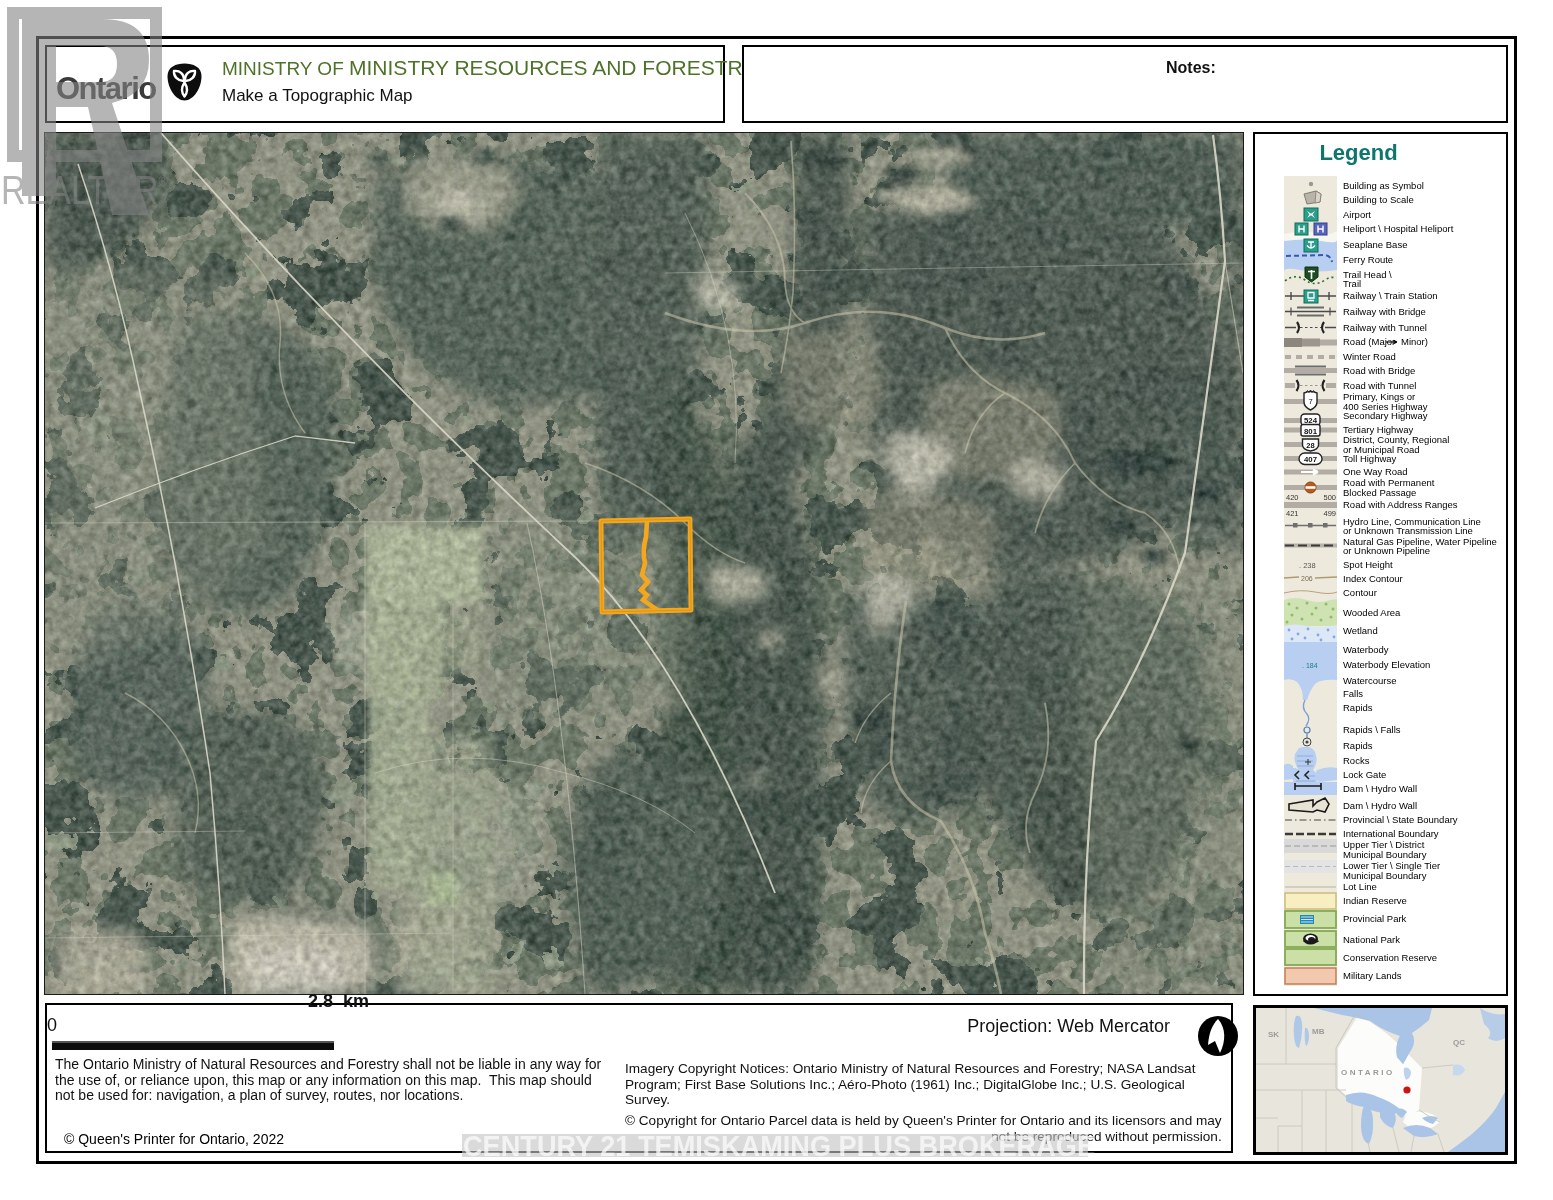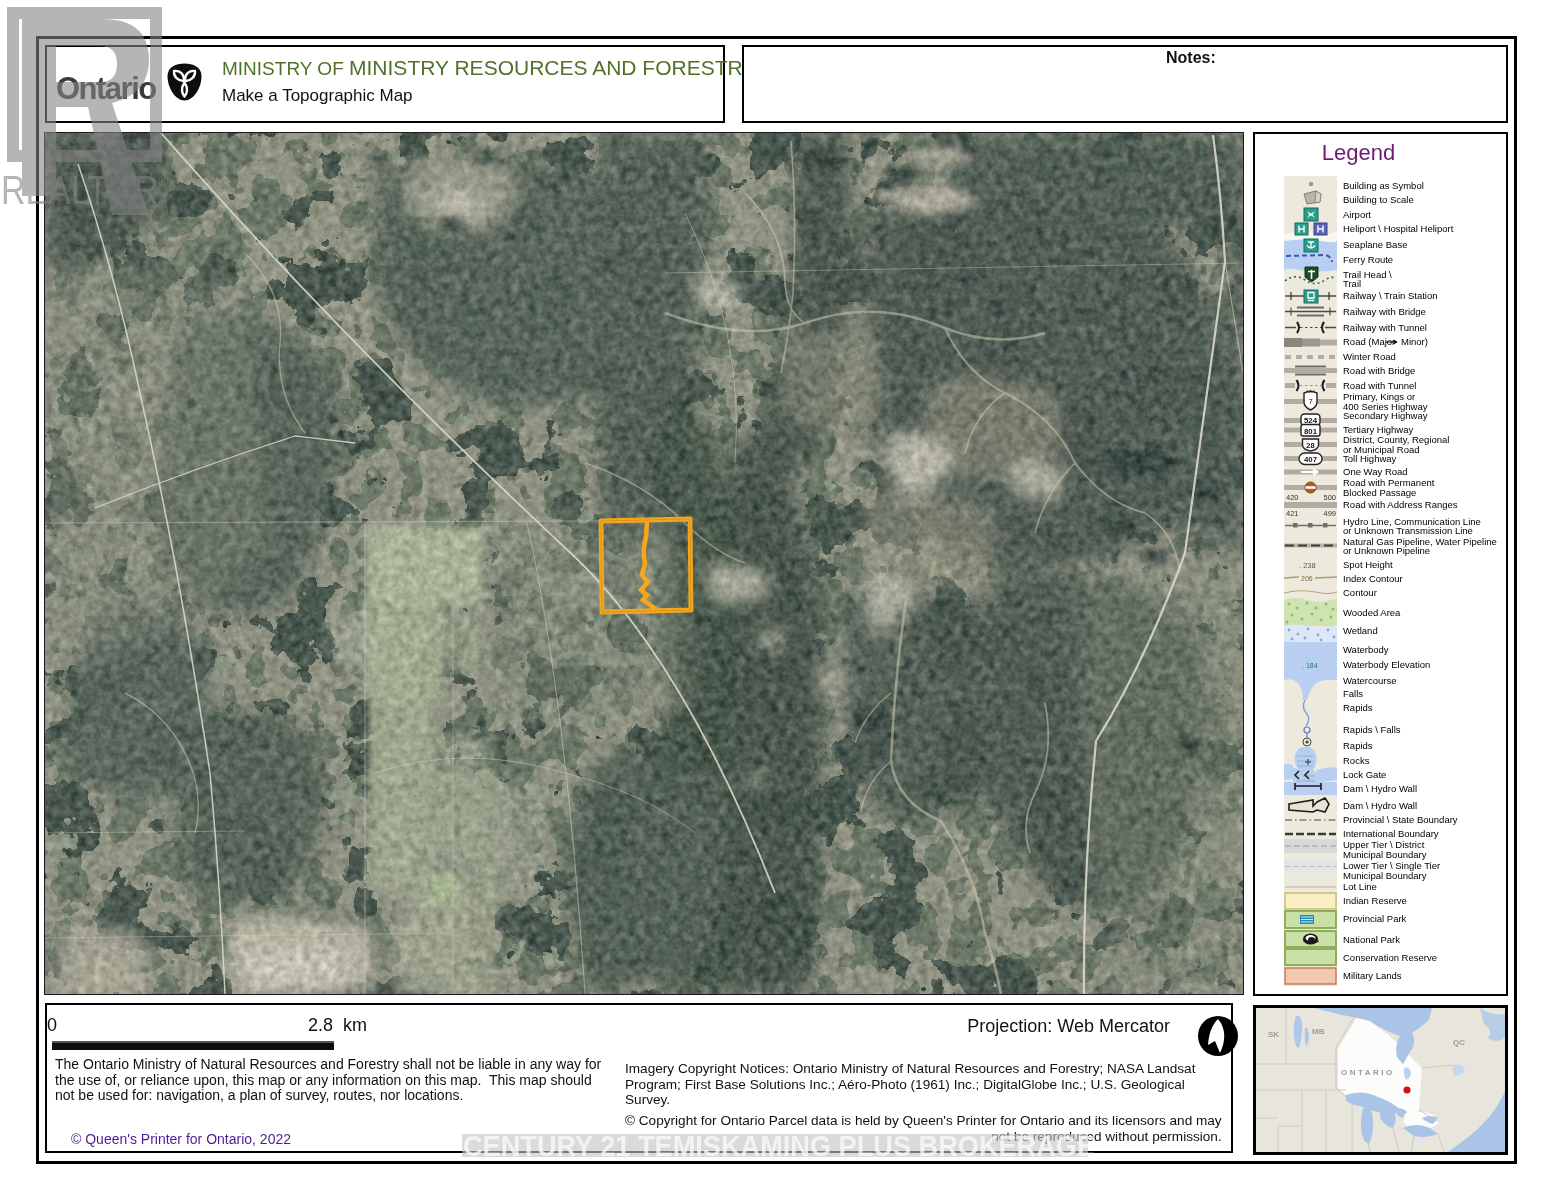--- a/index.html
+++ b/index.html
@@ -20,21 +20,21 @@
     <g stroke="#fff" stroke-width="2.4" fill="none" stroke-linejoin="round">
       <path d="M16.5,18 C10.5,17.5 6.5,13.5 7,8 C12.5,7 17,11 17.3,17 Z"></path>
       <path d="M18.5,18 C24.5,17.5 28.5,13.5 28,8 C22.5,7 18,11 17.7,17 Z"></path>
       <path d="M17.5,19.5 C14.2,24.5 14.4,29.5 17.5,33.5 C20.6,29.5 20.8,24.5 17.5,19.5 Z"></path>
     </g>
   </svg>
   <div class="abs" style="left:222px;top:56px;white-space:nowrap;color:#4e7229;"><span style="font-size:19px;">MINISTRY OF </span><span style="font-size:21px;">MINISTRY RESOURCES AND FORESTRY</span></div>
   <div class="abs" style="left:222px;top:86px;font-size:17px;font-weight:normal;color:#111;">Make a Topographic Map</div>
 
   <div class="box" style="left:742px;top:45px;width:766px;height:78px;"></div>
-  <div class="abs" style="left:1166px;top:49px;font-size:16px;font-weight:bold;color:#111;">Notes:</div>
+  <div class="abs" style="left:1166px;top:59px;font-size:16px;font-weight:bold;color:#111;">Notes:</div>
 
   <div class="abs" style="left:44px;top:132px;width:1200px;height:863px;border:1px solid #1a1a1a;box-sizing:border-box;background:#72816f;overflow:hidden;" id="mapbox">
 <svg width="1198" height="861" viewBox="0 0 1198 861">
 <defs>
 <filter id="dark" x="0" y="0" width="100%" height="100%">
   <feTurbulence type="fractalNoise" baseFrequency="0.017 0.017" numOctaves="5" seed="11" result="t"></feTurbulence>
   <feComponentTransfer in="t" result="a">
             <feFuncA type="discrete" tableValues="0 0 0 1 1"></feFuncA>
           </feComponentTransfer>
   <feComposite operator="in" in="SourceGraphic" in2="a"></feComposite>
@@ -201,21 +201,21 @@
 </g>
 <g>
   <path d="M556,388 L645,386 L646,477 L557,479 Z" fill="none" stroke="#f3a71f" stroke-width="4.8" stroke-linejoin="round"></path>
   <path d="M602,388 L601,404 Q597,418 600,430 L597,442 L603,449 L596,457 L602,462 L598,467 Q605,472 614,478" fill="none" stroke="#f3a71f" stroke-width="4.6"></path>
   <path d="M556,388 L645,386 L646,477 L557,479 Z" fill="none" stroke="#c87f10" stroke-width="1" opacity="0.5"></path>
 </g>
 </svg>
   </div>
 
   <div class="box" style="left:1253px;top:132px;width:255px;height:864px;"></div>
-  <div class="abs" style="left:1253px;top:140px;width:211px;text-align:center;font-size:22px;font-weight:normal;color:#701a75;">Legend</div>
+  <div class="abs" style="left:1253px;top:140px;width:211px;text-align:center;font-size:22px;font-weight:bold;color:#0f766e;">Legend</div>
   <svg class="abs" style="left:1255px;top:134px;z-index:5;" width="251" height="860" viewBox="0 0 251 860" font-family="Liberation Sans, sans-serif">
 
     <rect x="29" y="42" width="53" height="810" fill="#edeadd"></rect>
     <path d="M29,100 Q45,96 60,99 T82,97 L82,110 L29,111 Z" fill="#f7f6ef"></path>
 
     <path d="M29,107 Q50,104 66,107 T82,106 L82,136 Q60,139 45,136 T29,137 Z" fill="#b9cff1"></path>
 
     <circle cx="56" cy="50" r="2.2" fill="#9a9890"></circle>
 
     <path d="M49,60 L61,57 L66,60 L65,68 L52,70 Z" fill="#b8b4a8" stroke="#807c72" stroke-width="1"></path>
@@ -454,24 +454,24 @@
       <text x="88" y="770">Indian Reserve</text>
       <text x="88" y="788">Provincial Park</text>
       <text x="88" y="809">National Park</text>
       <text x="88" y="827">Conservation Reserve</text>
       <text x="88" y="845">Military Lands</text>
     </g>
   </svg>
 
   <div class="box" style="left:45px;top:1003px;width:1188px;height:150px;"></div>
   <div class="abs" style="left:47px;top:1015px;font-size:18px;color:#111;">0</div>
-  <div class="abs" style="left:308px;top:1015px;font-size:18px;color:#111;">2.8&nbsp;&nbsp;km</div>
+  <div class="abs" style="left:308px;top:991px;font-size:18px;color:#111;font-weight:bold;">2.8&nbsp;&nbsp;km</div>
   <div class="abs" style="left:52px;top:1041px;width:282px;height:9px;background:#0d0d0d;border-top:2px solid #555;box-sizing:border-box;"></div>
   <div class="abs" style="left:55px;top:1057px;font-size:14px;line-height:15.5px;color:#111;white-space:nowrap;">The Ontario Ministry of Natural Resources and Forestry shall not be liable in any way for<br>the use of, or reliance upon, this map or any information on this map.&nbsp; This map should<br>not be used for: navigation, a plan of survey, routes, nor locations.</div>
-  <div class="abs" style="left:71px;top:1131px;font-size:14px;color:#4c1d95;">© Queen's Printer for Ontario, 2022</div>
+  <div class="abs" style="left:64px;top:1131px;font-size:14px;color:#000000;">© Queen's Printer for Ontario, 2022</div>
 
   <div class="abs" style="left:625px;top:1061px;font-size:13.6px;line-height:15.5px;color:#111;white-space:nowrap;">Imagery Copyright Notices: Ontario Ministry of Natural Resources and Forestry; NASA Landsat<br>Program; First Base Solutions Inc.; Aéro-Photo (1961) Inc.; DigitalGlobe Inc.; U.S. Geological<br>Survey.</div>
   <div class="abs" style="left:625px;top:1113px;font-size:13.6px;line-height:15.5px;color:#111;white-space:nowrap;text-align:right;">© Copyright for Ontario Parcel data is held by Queen's Printer for Ontario and its licensors and may<br>not be reproduced without permission.</div>
   <div class="abs" style="left:830px;top:1016px;width:340px;text-align:right;font-size:18px;color:#111;">Projection: Web Mercator</div>
 
   <svg class="abs" style="left:1196px;top:1014px;" width="44" height="44" viewBox="0 0 44 44">
     <circle cx="22" cy="22" r="20" fill="#000"></circle>
     <path d="M22,5 C30,14 30,27 24,39 L19,27 L12,31 C13,19 16,11 22,5 Z" fill="#fff"></path>
   </svg>
 

